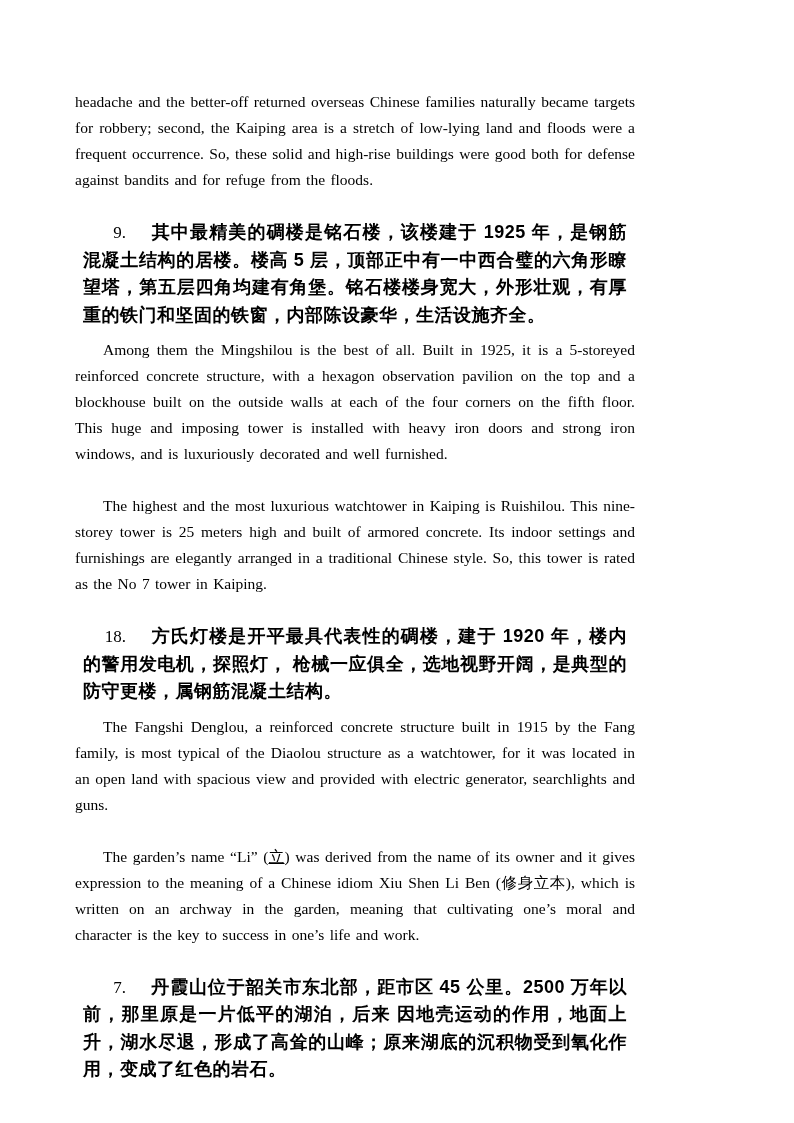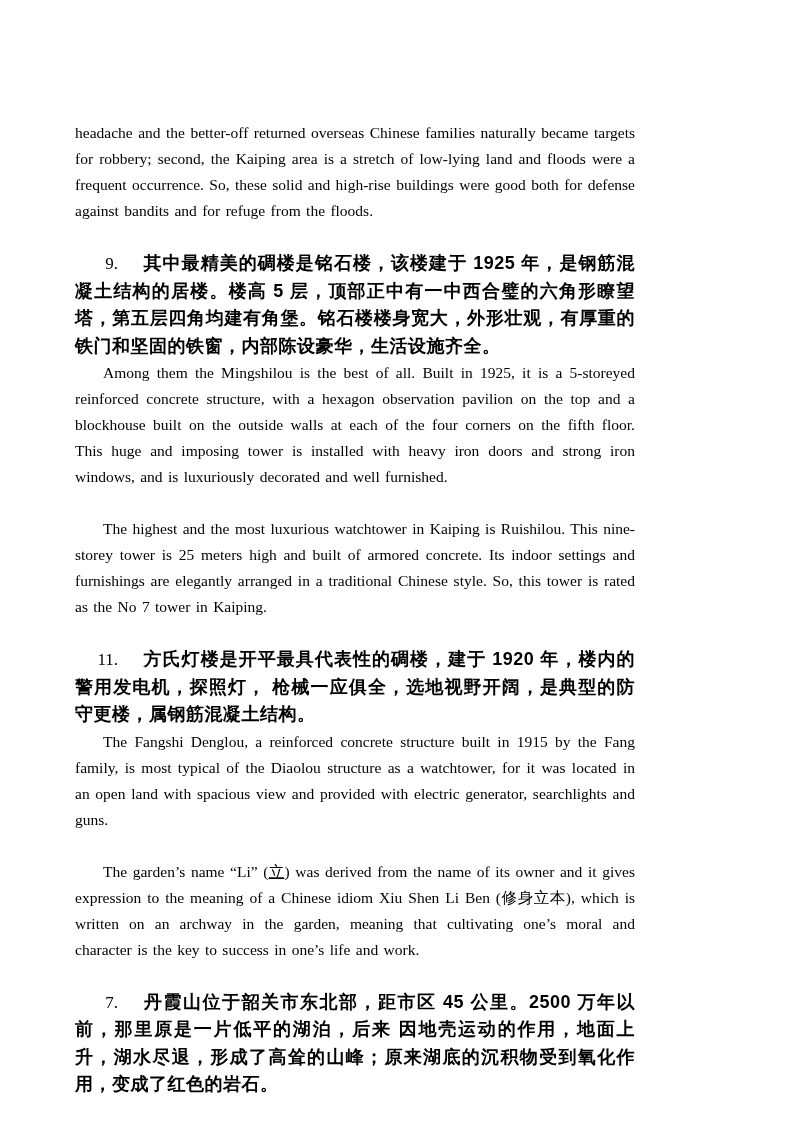--- a/index.html
+++ b/index.html
@@ -5,39 +5,39 @@
   html, body {
     margin: 0;
     padding: 0;
     background: #ffffff;
   }
   .page {
     position: relative;
     width: 710px;
     height: 1123px;
     box-sizing: border-box;
-    padding: 120px 75px 0 75px;
+    padding: 89px 75px 0 75px;
     background: #ffffff;
     color: #000000;
     overflow: hidden;
   }
   p.en {
     margin: 0;
     font-family: "Liberation Serif", serif;
     font-size: 15.5px;
     line-height: 26px;
     text-align: justify;
     text-indent: 28px;
     word-spacing: 1.5px;
   }
   p.en.intro {
     text-indent: 0;
   }
   p.cn {
-    margin: 0;
+    margin: 8px;
     font-family: "Liberation Sans", sans-serif;
     font-weight: 700;
     font-size: 18px;
     line-height: 27.5px;
     text-align: justify;
     letter-spacing: 0.5px;
   }
   .num {
     display: inline-block;
     width: 43px;
@@ -65,21 +65,21 @@
   <div class="section">
     <p class="cn"><span class="num">9.</span><span>其中最精美的碉楼是铭石楼，该楼建于 1925 年，是钢筋混凝土结构的居楼。楼高 5 层，顶部正中有一中西合璧的六角形瞭望塔，第五层四角均建有角堡。铭石楼楼身宽大，外形壮观，有厚重的铁门和坚固的铁窗，内部陈设豪华，生活设施齐全。</span></p>
     <p class="en">Among them the Mingshilou is the best of all. Built in 1925, it is a 5-storeyed reinforced concrete structure, with a hexagon observation pavilion on the top and a blockhouse built on the outside walls at each of the four corners on the fifth floor. This huge and imposing tower is installed with heavy iron doors and strong iron windows, and is luxuriously decorated and well furnished.</p>
   </div>
 
   <div class="section">
     <p class="en">The highest and the most luxurious watchtower in Kaiping is Ruishilou. This nine-storey tower is 25 meters high and built of armored concrete. Its indoor settings and furnishings are elegantly arranged in a traditional Chinese style. So, this tower is rated as the No 7 tower in Kaiping.</p>
   </div>
 
   <div class="section">
-    <p class="cn"><span class="num">11.</span><span>方氏灯楼是开平最具代表性的碉楼，建于 1920 年，楼内的警用发电机，探照灯， 枪械一应俱全，选地视野开阔，是典型的防守更楼，属钢筋混凝土结构。</span></p>
+    <p class="cn"><span class="num">18.</span><span>方氏灯楼是开平最具代表性的碉楼，建于 1920 年，楼内的警用发电机，探照灯， 枪械一应俱全，选地视野开阔，是典型的防守更楼，属钢筋混凝土结构。</span></p>
     <p class="en">The Fangshi Denglou, a reinforced concrete structure built in 1915 by the Fang family, is most typical of the Diaolou structure as a watchtower, for it was located in an open land with spacious view and provided with electric generator, searchlights and guns.</p>
   </div>
 
   <div class="section">
     <p class="en"><span>The garden’s name “Li” (</span><span class="u">立</span><span>) was derived from the name of its owner and it gives expression to the meaning of a Chinese idiom Xiu Shen Li Ben (修身立本), which is written on an archway in the garden, meaning that cultivating one’s moral and character is the key to success in one’s life and work.</span></p>
   </div>
 
   <div class="section">
     <p class="cn"><span class="num">7.</span><span>丹霞山位于韶关市东北部，距市区 45 公里。2500 万年以前，那里原是一片低平的湖泊，后来 因地壳运动的作用，地面上升，湖水尽退，形成了高耸的山峰；原来湖底的沉积物受到氧化作用，变成了红色的岩石。</span></p>
 

